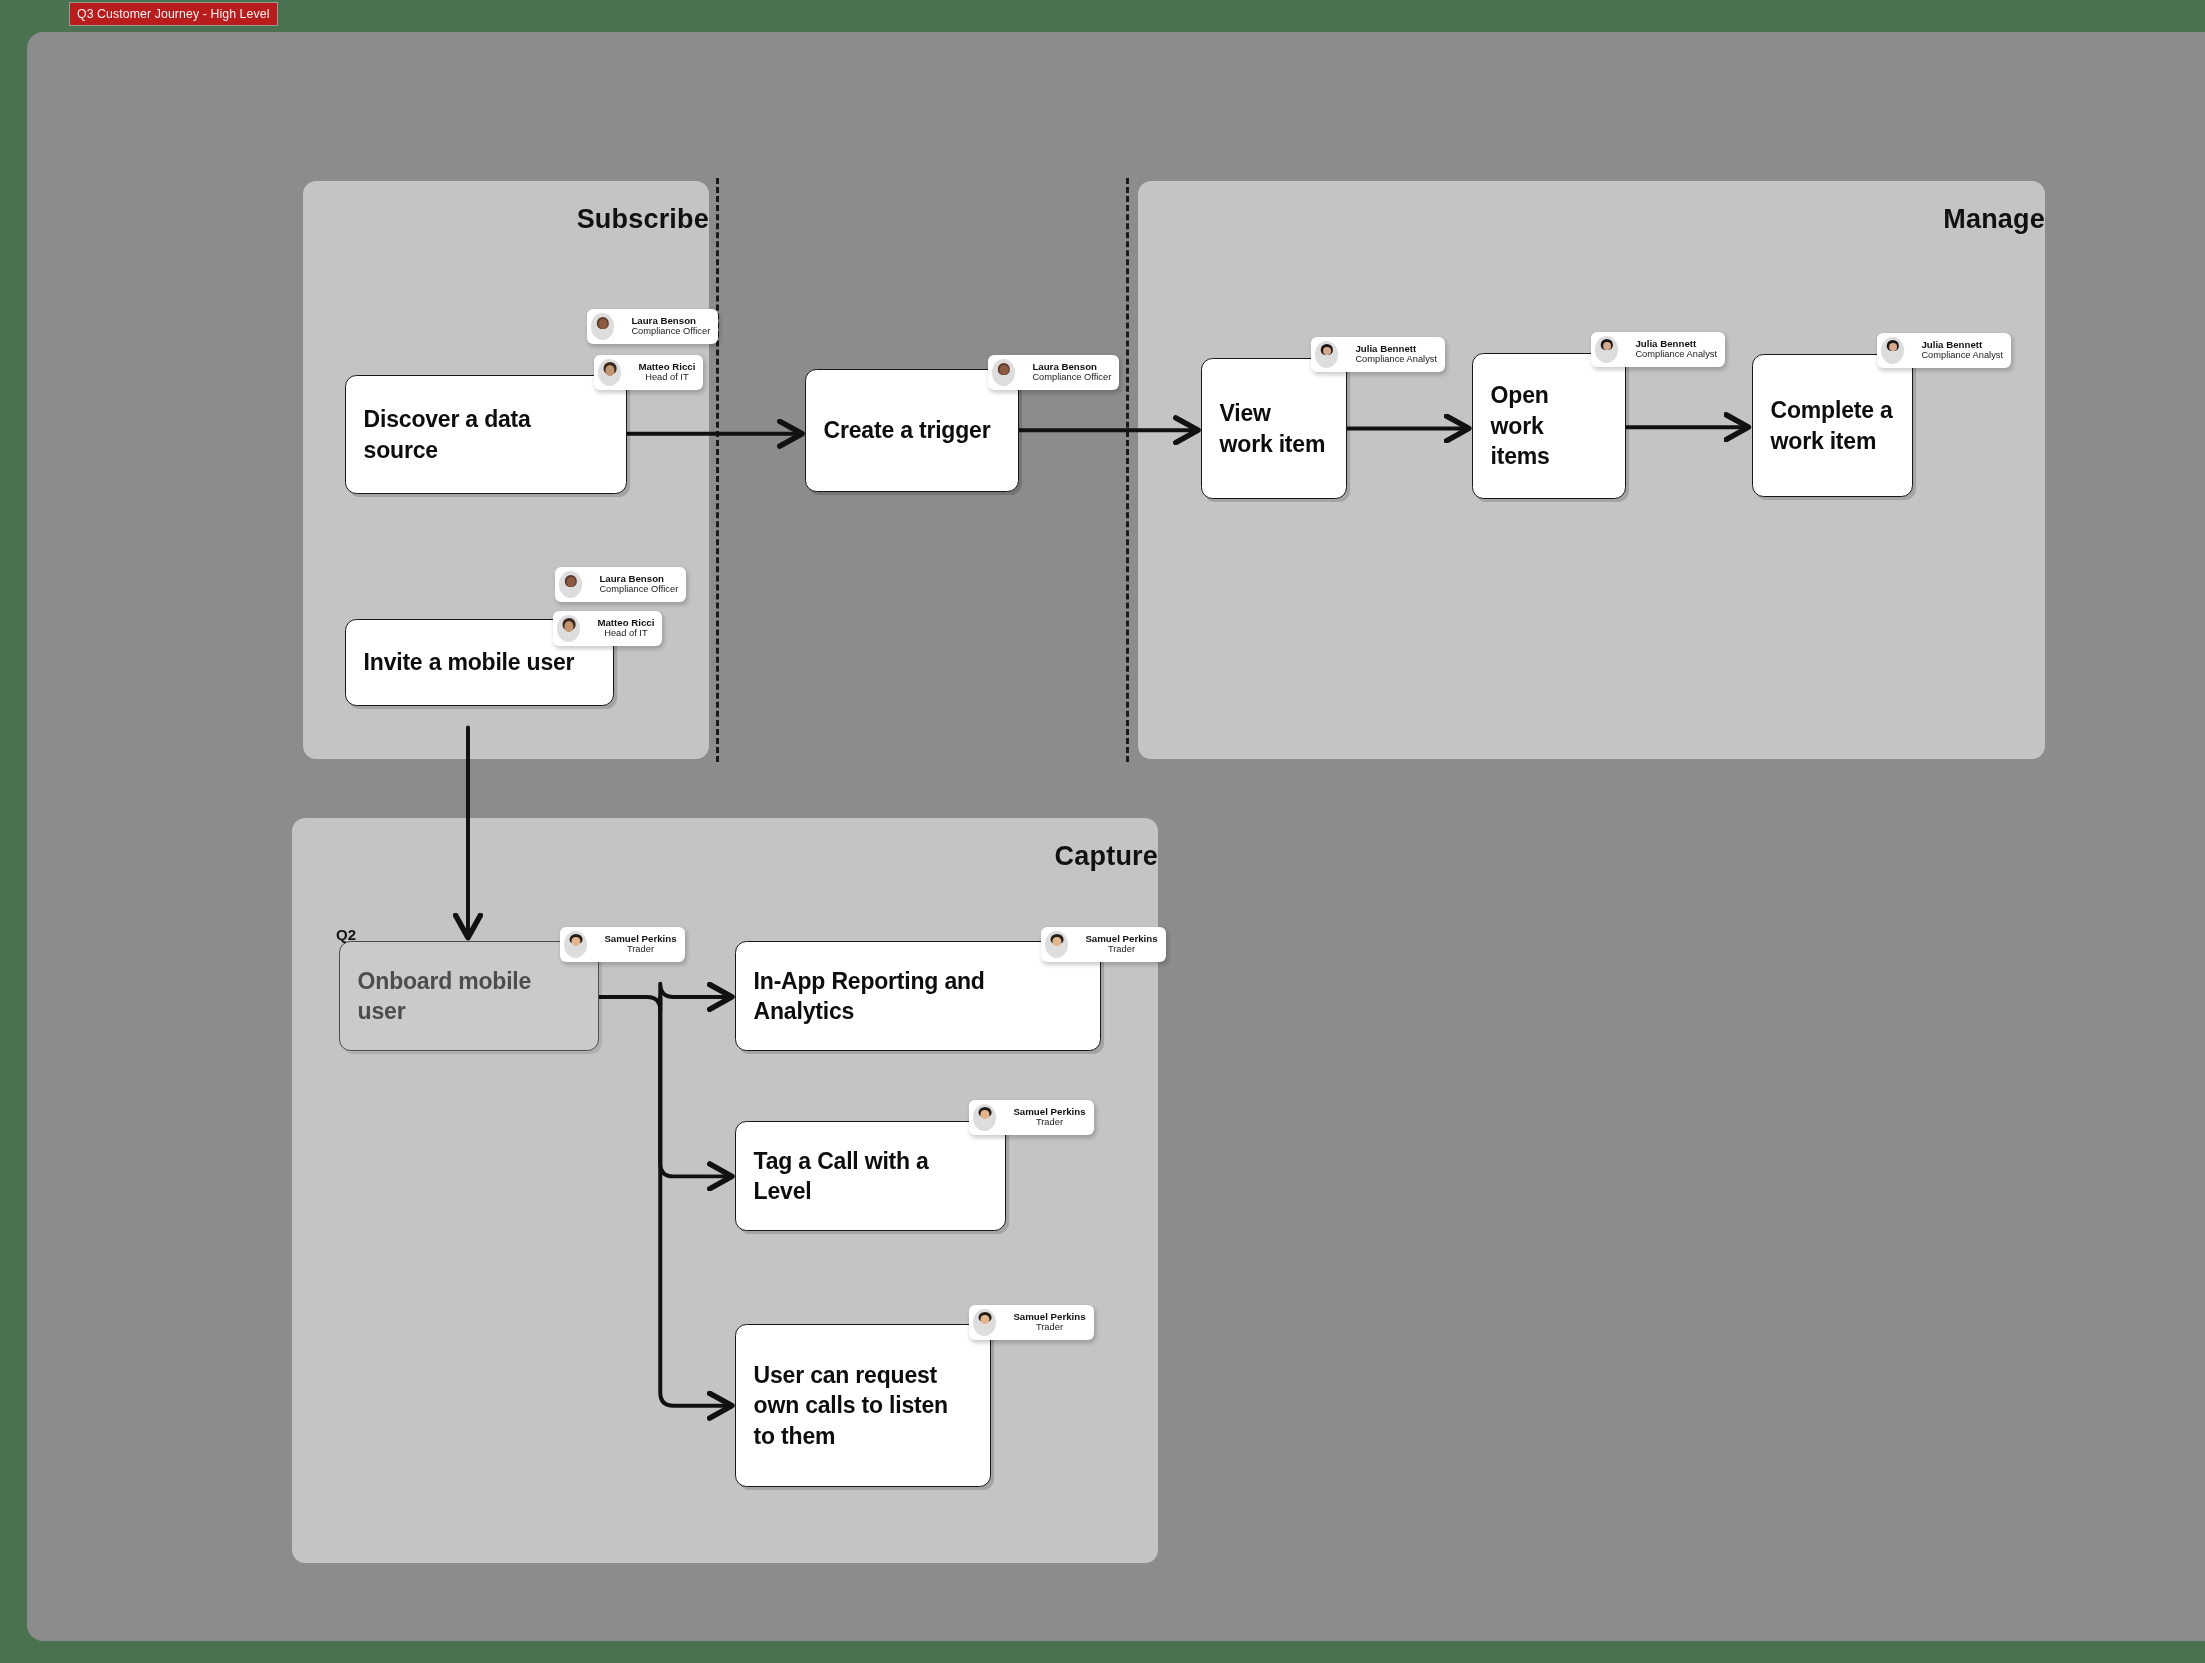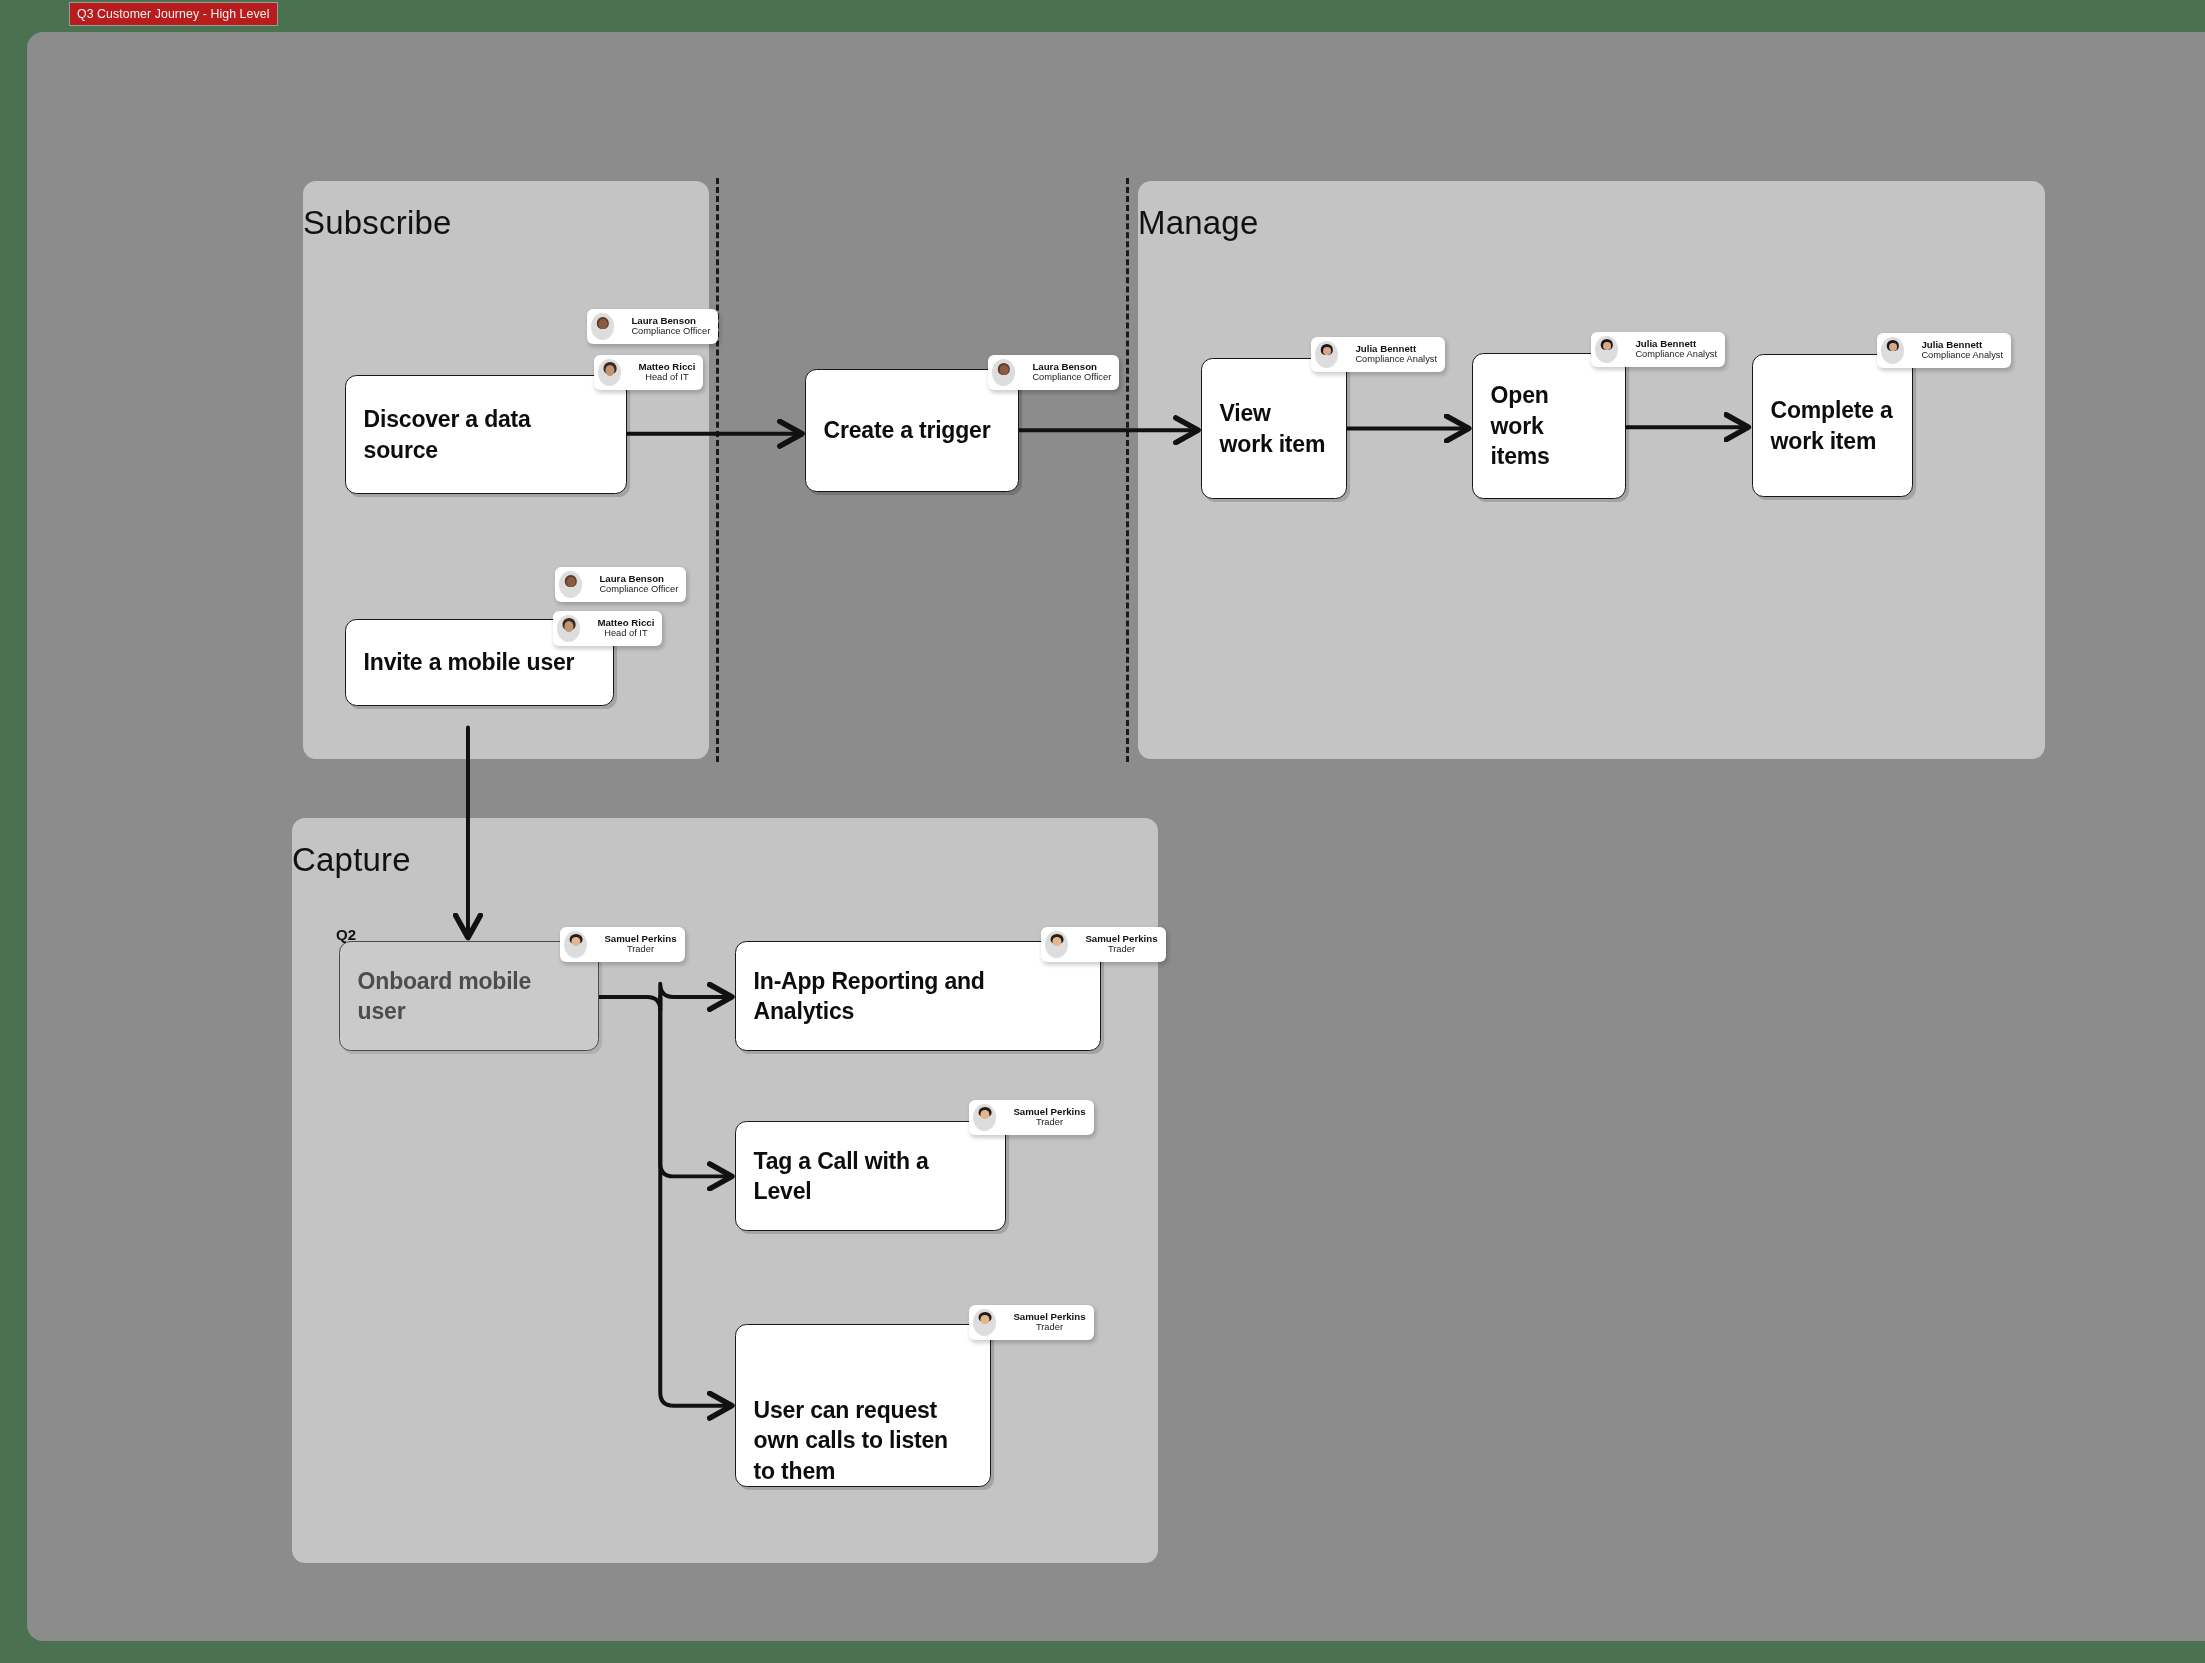--- a/index.html
+++ b/index.html
@@ -35,23 +35,23 @@
 
   
   .lane{
     position:absolute;
     background:#c4c4c4;
     border-radius:13.2px;
   }
   .lane-title{
     position:absolute;
     top:23px; left:0; right:0;
-    text-align:left;
-    font-size:33px;
-    font-weight:400;
+    text-align:right;
+    font-size:27px;
+    font-weight:700;
     color:#111;
     letter-spacing:0.2px;
   }
 
   #lane-subscribe{ left:276px;  top:149px;  width:406px;  height:578px; }
   #lane-discover { left:702px; top:149px;  width:388px;  height:578px; }
   #lane-manage   { left:1111px; top:149px;  width:907px; height:578px; }
   #lane-capture  { left:265px;  top:786px; width:866px; height:745px; }
 
   
@@ -92,21 +92,21 @@
 
   #node-onboard-data-source { left:318px;  top:343px;  width:282px;  height:119px; }
   #node-invite-mobile-user  { left:318px;  top:587px; width:269px;  height:87px; }
   #node-create-trigger      { left:778px; top:337px;  width:214px;  height:123px;text-align:right; }
   #node-view-work-item      { left:1174px; top:326px;  width:146px;  height:141px; }
   #node-open-work-items     { left:1445px; top:321px;  width:154px;  height:146px; }
   #node-complete-work-item  { left:1725px; top:322px;  width:161px;  height:143px; }
   #node-onboard-mobile-user { left:312px;  top:909px; width:260px;  height:110px; }
   #node-inapp-reporting     { left:708px; top:909px; width:366px;  height:110px; }
   #node-tag-call-note       { left:708px; top:1089px; width:271px;  height:110px; }
-  #node-user-request-calls  { left:708px; top:1292px; width:256px;  height:163px;align-items:flex-end; }
+  #node-user-request-calls  { left:708px; top:1292px; width:256px;  height:163px; }
 
   
   #q2-marker{
     position:absolute;
     left:309px; top:894px;
     font-size:15px;
     font-weight:700;
     color:#111;
     z-index:14;
   }

